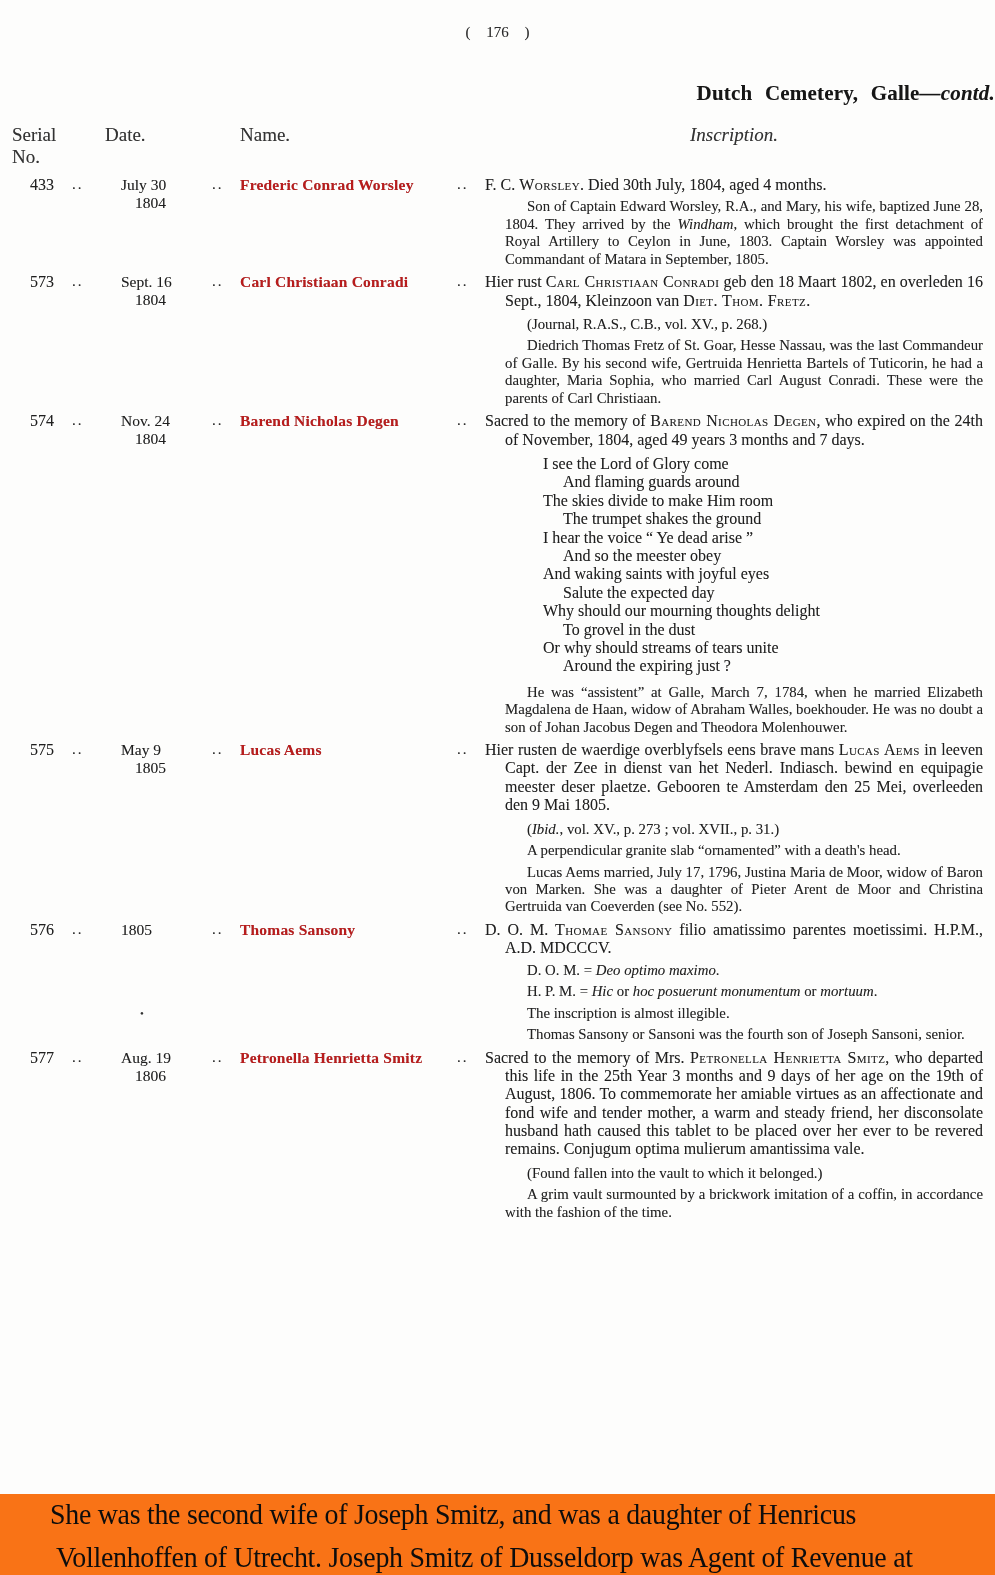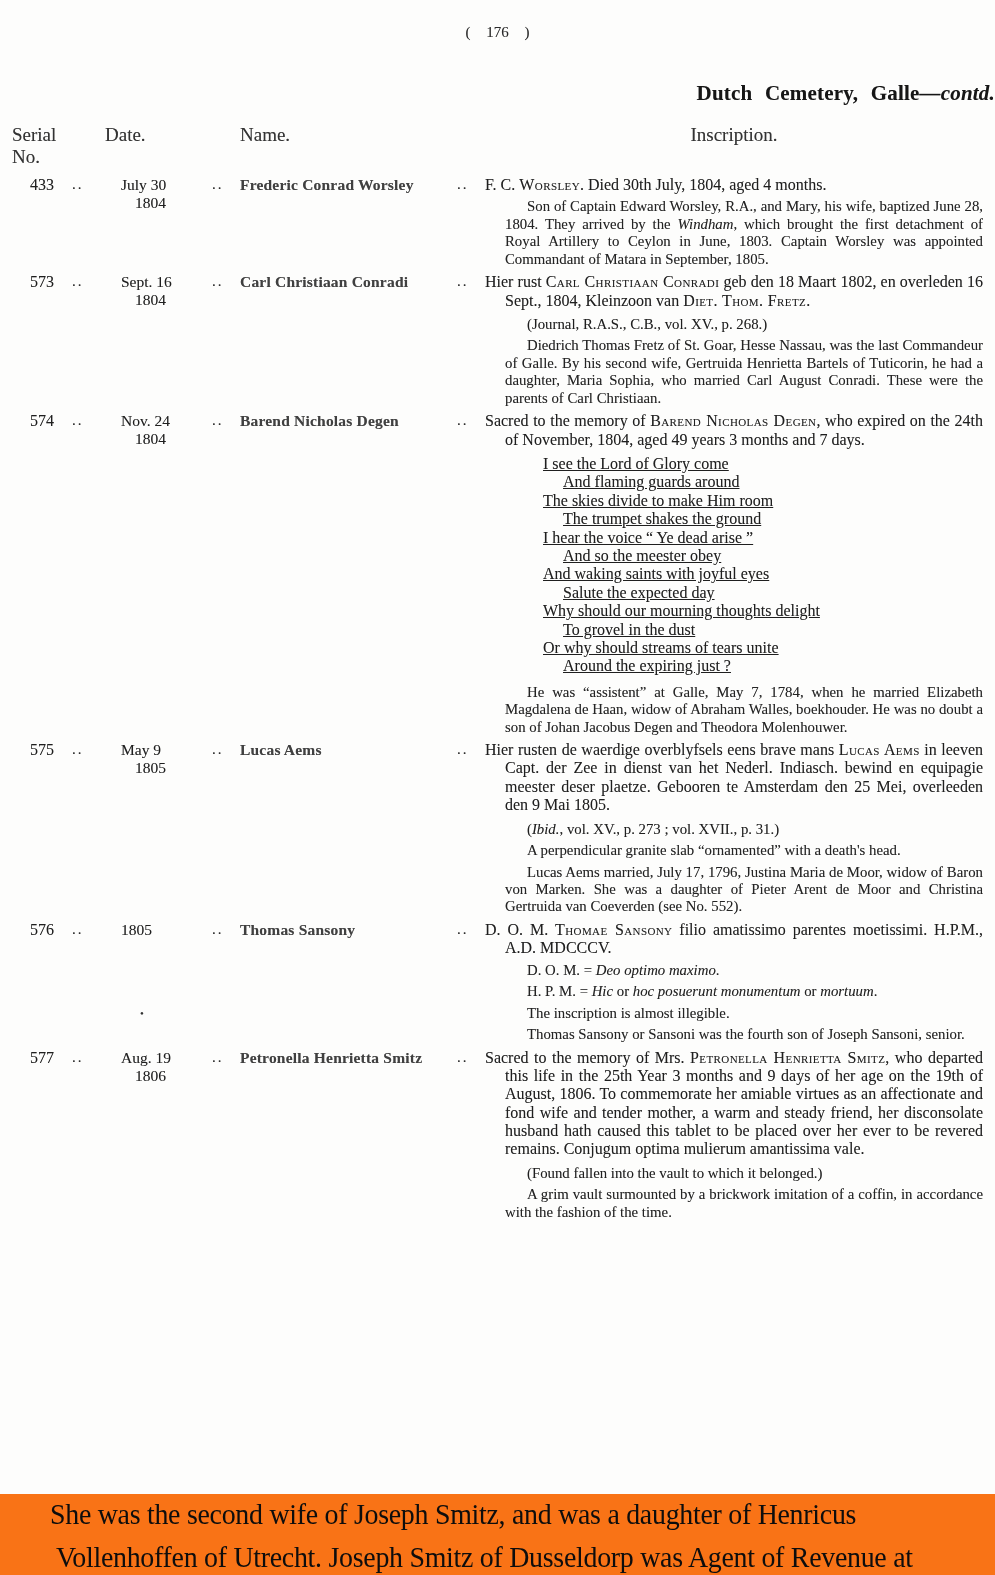--- a/index.html
+++ b/index.html
@@ -24,44 +24,44 @@
   .page-title .suffix { font-style:italic; font-weight:600; }
 
   .thead, .row {
     display:grid;
     grid-template-columns:60px 33px 107px 28px 217px 28px 1fr;
   }
   .thead {
     margin:18px 12px 0 12px;
     font-size:19px; color:#333;
   }
-  .thead .h-ins { text-align:center; }
+  .thead .h-ins { text-align:center;font-style:italic; }
   .tbody { margin:8px 12px 0 12px; }
   .row { margin-bottom:5px; position:relative; }
 
   .c-serial { font-size:16px; text-align:center; }
   .c-dots   { font-size:15px; letter-spacing:2px; color:#2b2b2b; }
   .c-date   { font-size:15.5px; padding-left:16px; }
   .c-date .yr { display:block; padding-left:14px; }
-  .c-name   { font-weight:bold; font-size:15.5px; letter-spacing:.2px; color:#404040; }
+  .c-name   { font-weight:bold; font-size:15.5px; letter-spacing:.2px; color:#b91c1c; }
   .c-ins    { font-size:16px; }
 
   .blk-main {
     line-height:1.15; text-align:justify;
     padding-left:20px; text-indent:-20px;
   }
   .blk-ref {
     font-size:14.8px; line-height:1.18;
     margin:6px 0 0 20px; text-indent:22px;
   }
   .blk-note {
     font-size:14.8px; line-height:1.18; text-align:justify;
     margin:4px 0 0 20px; text-indent:22px; color:#242424;
   }
-  .blk-poem { font-size:16px; line-height:1.15; margin-left:58px;text-decoration:underline; }
+  .blk-poem { font-size:16px; line-height:1.15; margin-left:58px; }
   .blk-poem.ind1 { margin-left:78px; }
   .blk-main + .blk-poem { margin-top:6px; }
   .blk-poem + .blk-note { margin-top:8px; }
 
   .seg-sc { font-variant:small-caps; letter-spacing:.4px; }
   .seg-i  { font-style:italic; }
 
   .ink-mark { position:absolute; left:128px; top:86px; font-size:11px; color:#333; }
 
   .footer-overlay {
@@ -146,21 +146,21 @@
         <div class="blk blk-poem"><span class="seg-n">The skies divide to make Him room</span></div>
         <div class="blk blk-poem ind1"><span class="seg-n">The trumpet shakes the ground</span></div>
         <div class="blk blk-poem"><span class="seg-n">I hear the voice “ Ye dead arise ”</span></div>
         <div class="blk blk-poem ind1"><span class="seg-n">And so the meester obey</span></div>
         <div class="blk blk-poem"><span class="seg-n">And waking saints with joyful eyes</span></div>
         <div class="blk blk-poem ind1"><span class="seg-n">Salute the expected day</span></div>
         <div class="blk blk-poem"><span class="seg-n">Why should our mourning thoughts delight</span></div>
         <div class="blk blk-poem ind1"><span class="seg-n">To grovel in the dust</span></div>
         <div class="blk blk-poem"><span class="seg-n">Or why should streams of tears unite</span></div>
         <div class="blk blk-poem ind1"><span class="seg-n">Around the expiring just ?</span></div>
-        <div class="blk blk-note"><span class="seg-n">He was “assistent” at Galle, May 7, 1784, when he married Elizabeth Magdalena de Haan, widow of Abraham Walles, boekhouder.  He was no doubt a son of Johan Jacobus Degen and Theodora Molenhouwer.</span></div>
+        <div class="blk blk-note"><span class="seg-n">He was “assistent” at Galle, March 7, 1784, when he married Elizabeth Magdalena de Haan, widow of Abraham Walles, boekhouder.  He was no doubt a son of Johan Jacobus Degen and Theodora Molenhouwer.</span></div>
       </div>
     <span class="ink-mark"></span>
   </div>
 
   <div class="row">
     <div class="c-serial">575</div>
     <div class="c-dots">..</div>
     <div class="c-date">
       <span>May 9</span>
       <span class="yr">1805</span>

